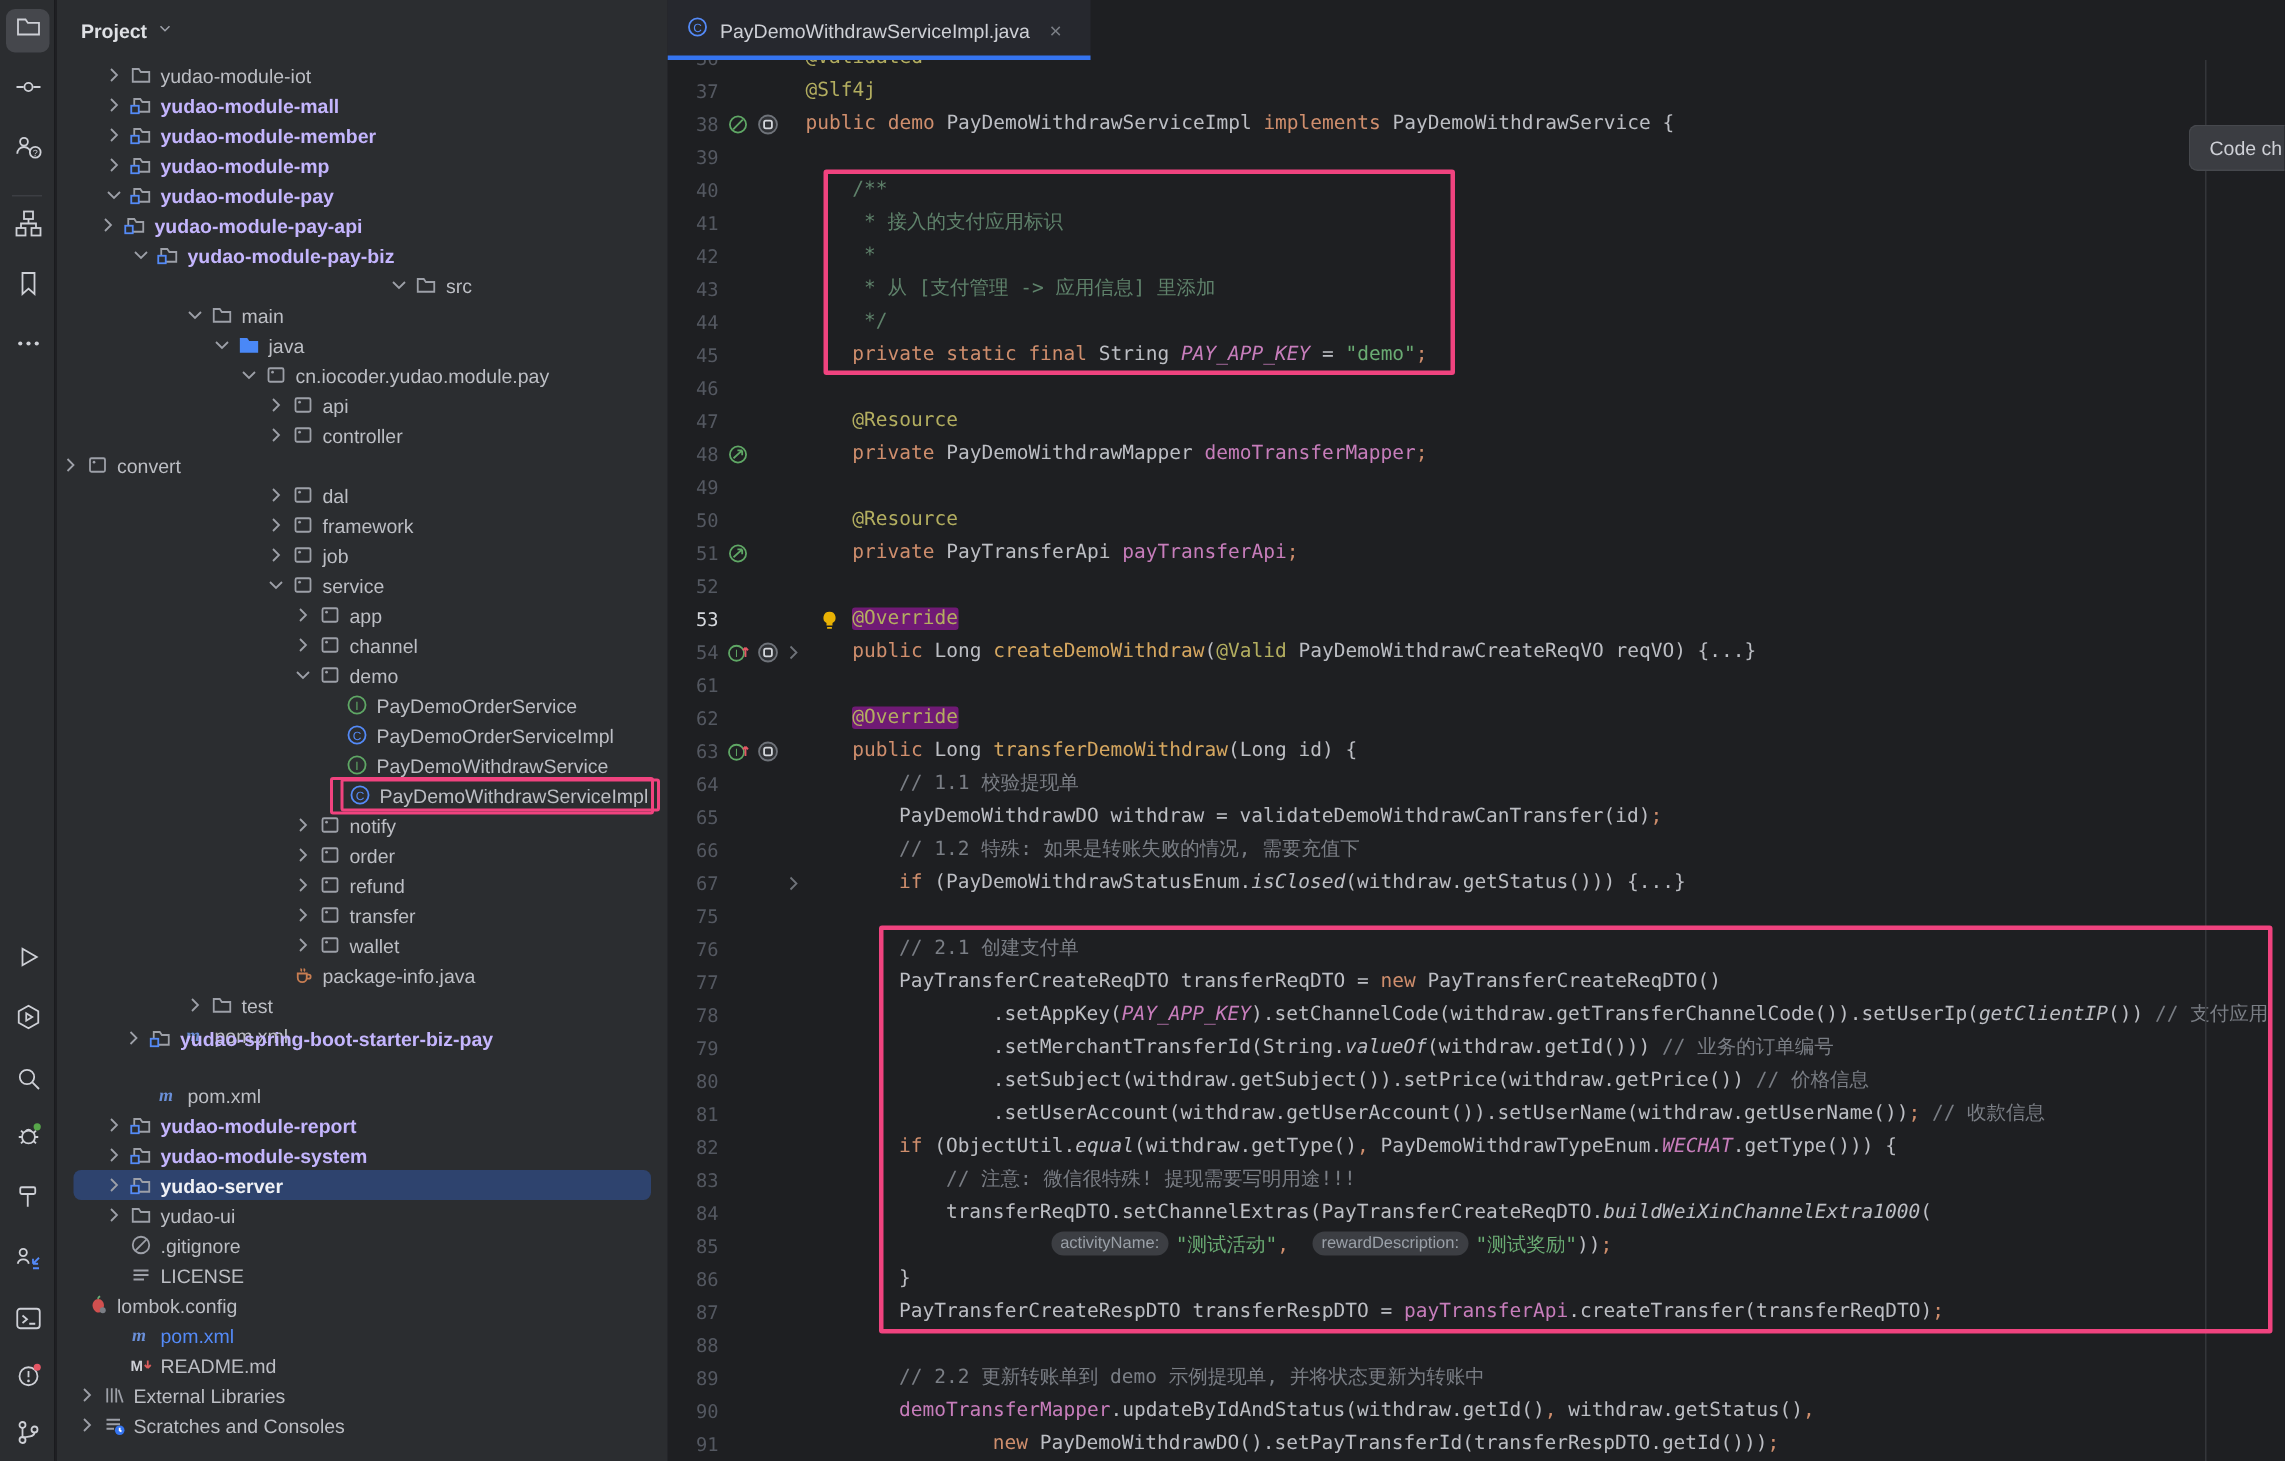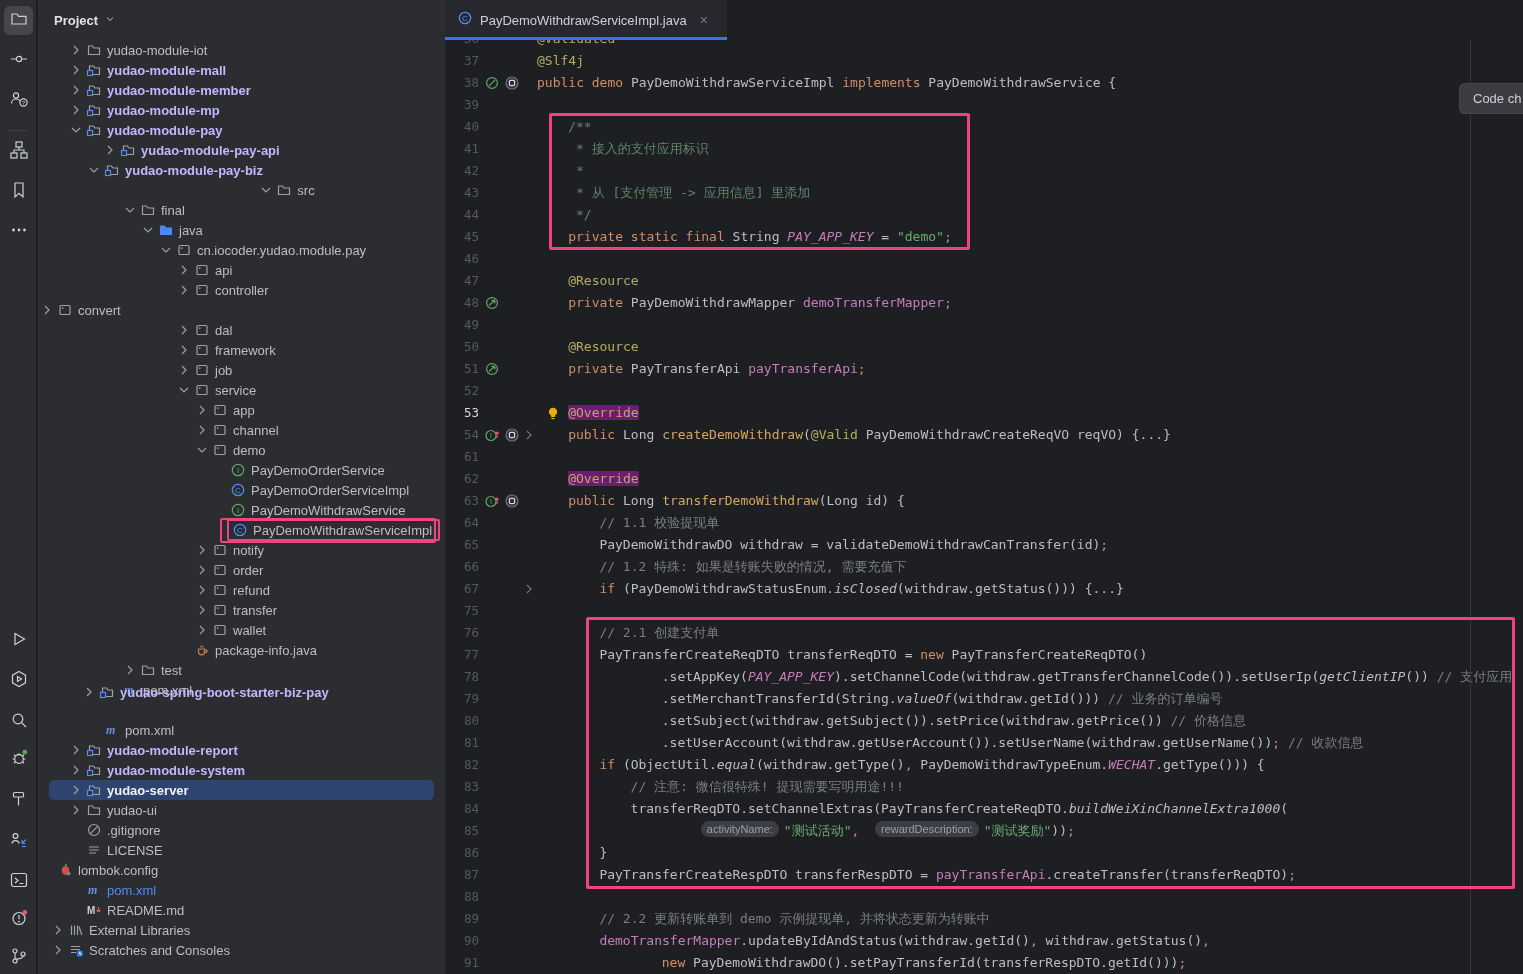--- a/index.html
+++ b/index.html
@@ -245,21 +245,21 @@
             </svg>
           </span>
           <span class="ticon">
             <svg width="16" height="16" viewBox="0 0 16 16" fill="none" stroke-width="1.2">
               <path d="M3.5 4h4l1.4 2h4.6v6.5h-10z" stroke="#9da0a8"></path>
               <rect x="1.5" y="8.5" width="5" height="5" fill="#2b2d30" stroke="#548af7"></rect>
             </svg>
           </span>
           <span class="lbl">yudao-module-pay</span>
         </div>
-        <div class="trow bold" style="top: 100px; padding-left: 63px;">
+        <div class="trow bold" style="top: 100px; padding-left: 25px;">
           <span class="chev">
             <svg width="16" height="16" viewBox="0 0 16 16" fill="none" stroke-width="1.2">
               <path d="M6 4l4 4-4 4" stroke="#9da0a8"></path>
             </svg>
           </span>
           <span class="ticon">
             <svg width="16" height="16" viewBox="0 0 16 16" fill="none" stroke-width="1.2">
               <path d="M3.5 4h4l1.4 2h4.6v6.5h-10z" stroke="#9da0a8"></path>
               <rect x="1.5" y="8.5" width="5" height="5" fill="#2b2d30" stroke="#548af7"></rect>
             </svg>
@@ -297,21 +297,21 @@
           <span class="chev">
             <svg width="16" height="16" viewBox="0 0 16 16" fill="none" stroke-width="1.2">
               <path d="M4 6l4 4 4-4" stroke="#9da0a8"></path>
             </svg>
           </span>
           <span class="ticon">
             <svg width="16" height="16" viewBox="0 0 16 16" fill="none" stroke-width="1.2">
               <path d="M2.5 4h4l1.4 2h5.6v6.5h-11z" stroke="#9da0a8"></path>
             </svg>
           </span>
-          <span class="lbl">final</span>
+          <span class="lbl">main</span>
         </div>
         <div class="trow" style="top: 180px; padding-left: 101px;">
           <span class="chev">
             <svg width="16" height="16" viewBox="0 0 16 16" fill="none" stroke-width="1.2">
               <path d="M4 6l4 4 4-4" stroke="#9da0a8"></path>
             </svg>
           </span>
           <span class="ticon">
             <svg width="16" height="16" viewBox="0 0 16 16" fill="none" stroke-width="1.2">
               <path d="M2.5 4h4l1.4 2h5.6v6.5h-11z" fill="#4a88f7" stroke="#4a88f7"></path>

